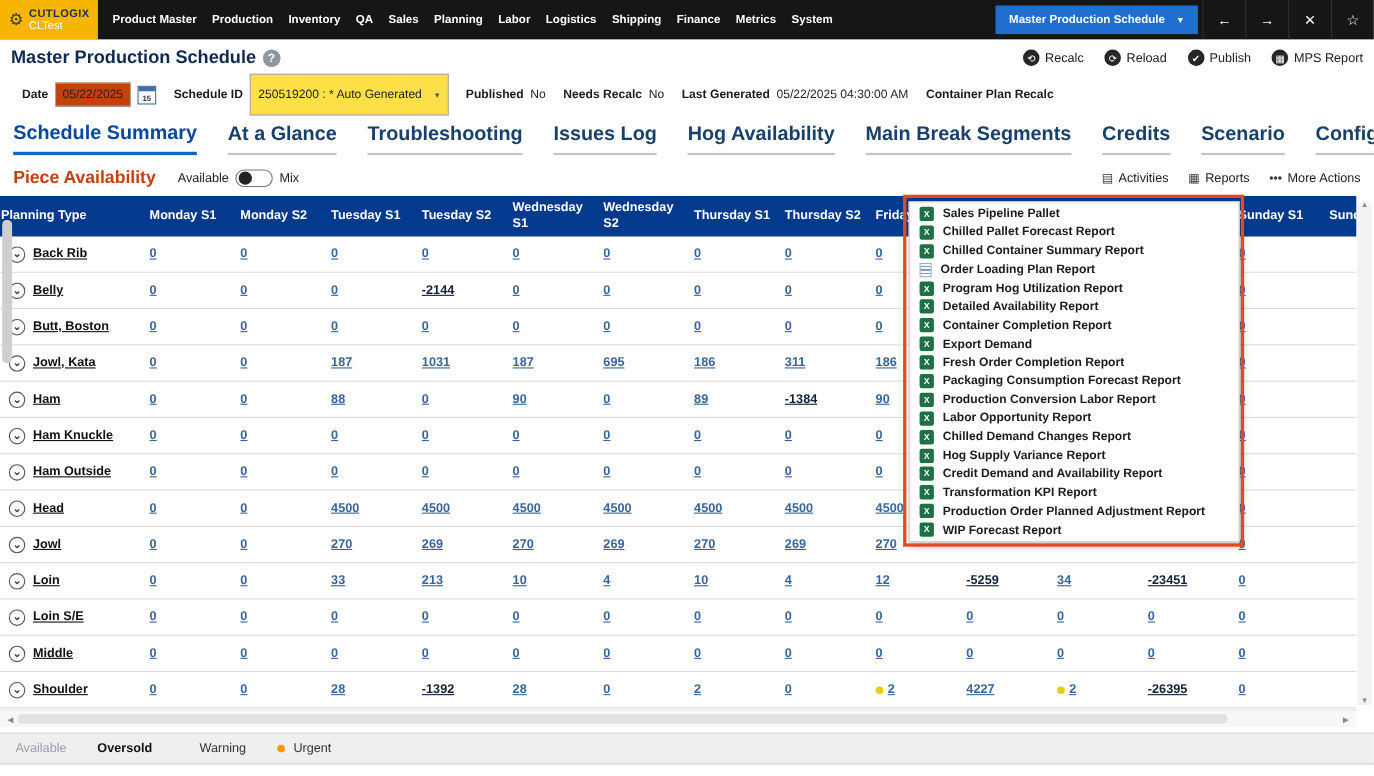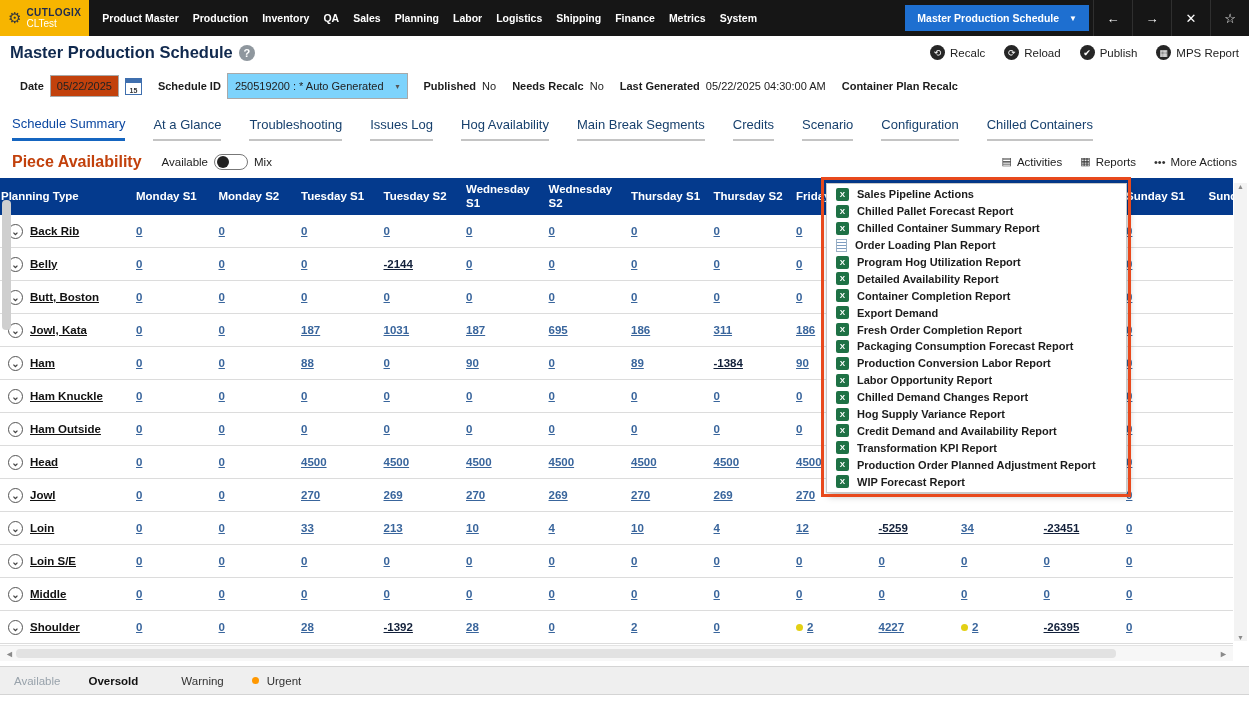--- a/index.html
+++ b/index.html
@@ -30,26 +30,26 @@
   .hact{display:flex;align-items:center;gap:5px;font-size:11.5px;color:#222;cursor:pointer;white-space:nowrap}
   .circ{width:15px;height:15px;border-radius:50%;background:#262626;color:#fff;font-size:9px;display:flex;align-items:center;justify-content:center;flex:none}
 
   
   .paramsbar{position:absolute;top:69px;left:10px;width:1249px;height:34px;display:flex;align-items:center;padding:0 10px;font-size:11px}
   .pgroup{display:flex;align-items:center;gap:6px;margin-right:16px;white-space:nowrap}
   .blabel{font-weight:700;color:#1c1c1c}
   .date-box{border:1px solid #a9a9a9;height:22px;display:flex;align-items:center;padding:0 6px;background:#c2410c;color:#222;cursor:text}
   .cal{width:17px;height:17px;border:1px solid #3f6fae;position:relative;background:#fff;font-size:7px;color:#333;display:flex;align-items:flex-end;justify-content:center;cursor:pointer;font-weight:700}
   .cal::before{content:"";position:absolute;top:0;left:0;right:0;height:4px;background:#3f6fae}
-  .sel-box{border:1px solid #a9a9a9;height:26px;background:#7dd3fc;display:flex;align-items:center;gap:12px;padding:0 7px;color:#222;cursor:pointer}
+  .sel-box{border:1px solid #a9a9a9;height:38px;background:#fde047;display:flex;align-items:center;gap:12px;padding:0 7px;color:#222;cursor:pointer}
   .sel-box .caret{font-size:8px;color:#555}
 
   
   .tabsbar{position:absolute;top:103px;left:0;width:1249px;height:42px;display:flex;align-items:flex-end;gap:28px;padding:0 12px 4px 12px}
-  .tab{font-size:13px;font-weight:400;color:#17406d;padding-bottom:7px;border-bottom:2px solid #c4c4c4;cursor:pointer;white-space:nowrap}
+  .tab{font-size:18px;font-weight:700;color:#17406d;padding-bottom:7px;border-bottom:2px solid #c4c4c4;cursor:pointer;white-space:nowrap}
   .tab.active{color:#0b47a1;border-bottom:3px solid #1565c0}
 
   
   .subbar{position:absolute;top:145px;left:0;width:1249px;height:33px;display:flex;align-items:center;padding:0 12px}
   .pa-title{font-size:16px;font-weight:700;color:#c2410c;margin-right:20px}
   .tg-label{font-size:11.5px;color:#222}
   .toggle{width:34px;height:16px;border:1px solid #777;border-radius:9px;background:#fff;position:relative;margin:0 6px;cursor:pointer;flex:none}
   .knob{position:absolute;width:12px;height:12px;background:#222;border-radius:50%;left:2px;top:1px}
   .right-actions{margin-left:auto;display:flex;gap:18px;align-items:center;font-size:11.5px;color:#222}
   .ra{display:flex;align-items:center;gap:5px;cursor:pointer;white-space:nowrap}
@@ -814,21 +814,21 @@
     </div>
     <div class="litem urgent">
       <span class="dot urgentleg"></span>
       <span>Urgent</span>
     </div>
   </div>
 
 <div class="rmenu">
     <div class="ritem">
       <span class="xic">X</span>
-      <span class="rlabel">Sales Pipeline Actions</span>
+      <span class="rlabel">Sales Pipeline Pallet</span>
     </div>
     <div class="ritem">
       <span class="xic">X</span>
       <span class="rlabel">Chilled Pallet Forecast Report</span>
     </div>
     <div class="ritem">
       <span class="xic">X</span>
       <span class="rlabel">Chilled Container Summary Report</span>
     </div>
     <div class="ritem">

